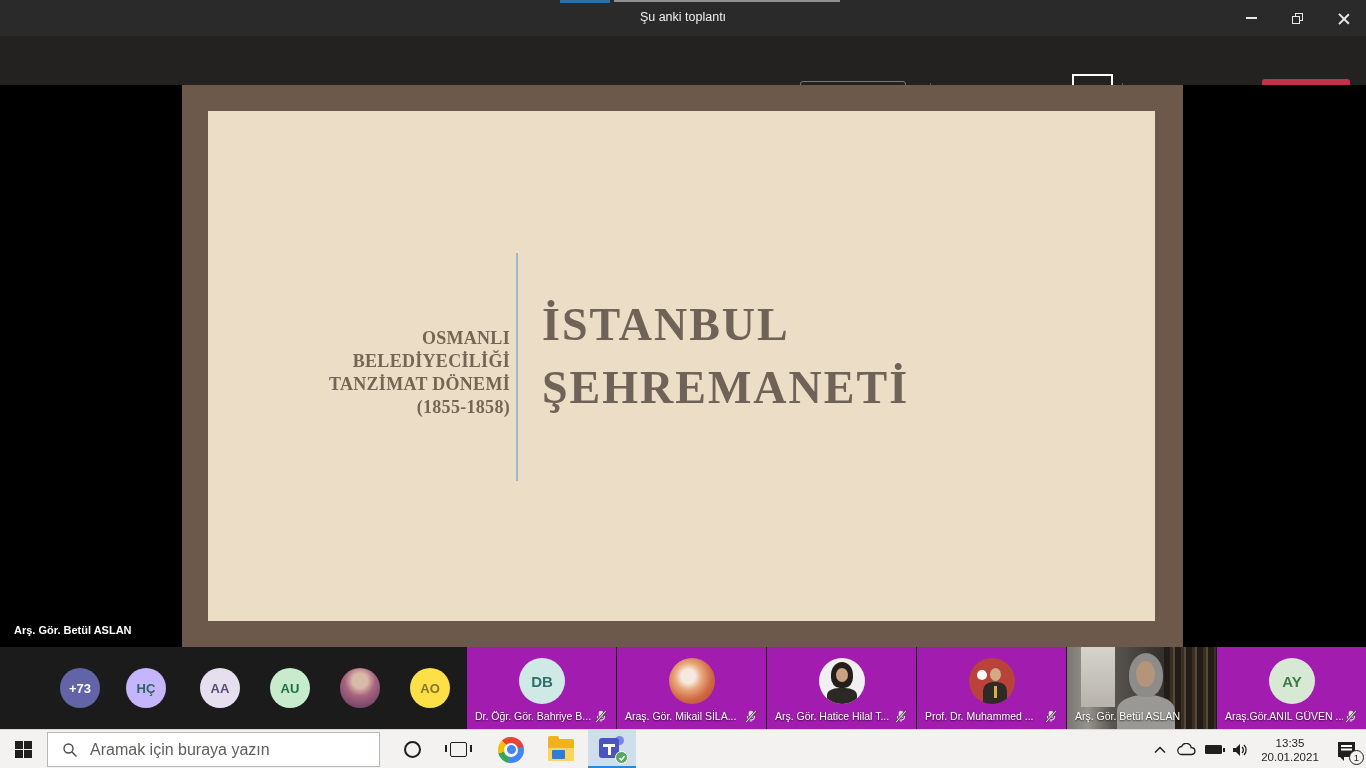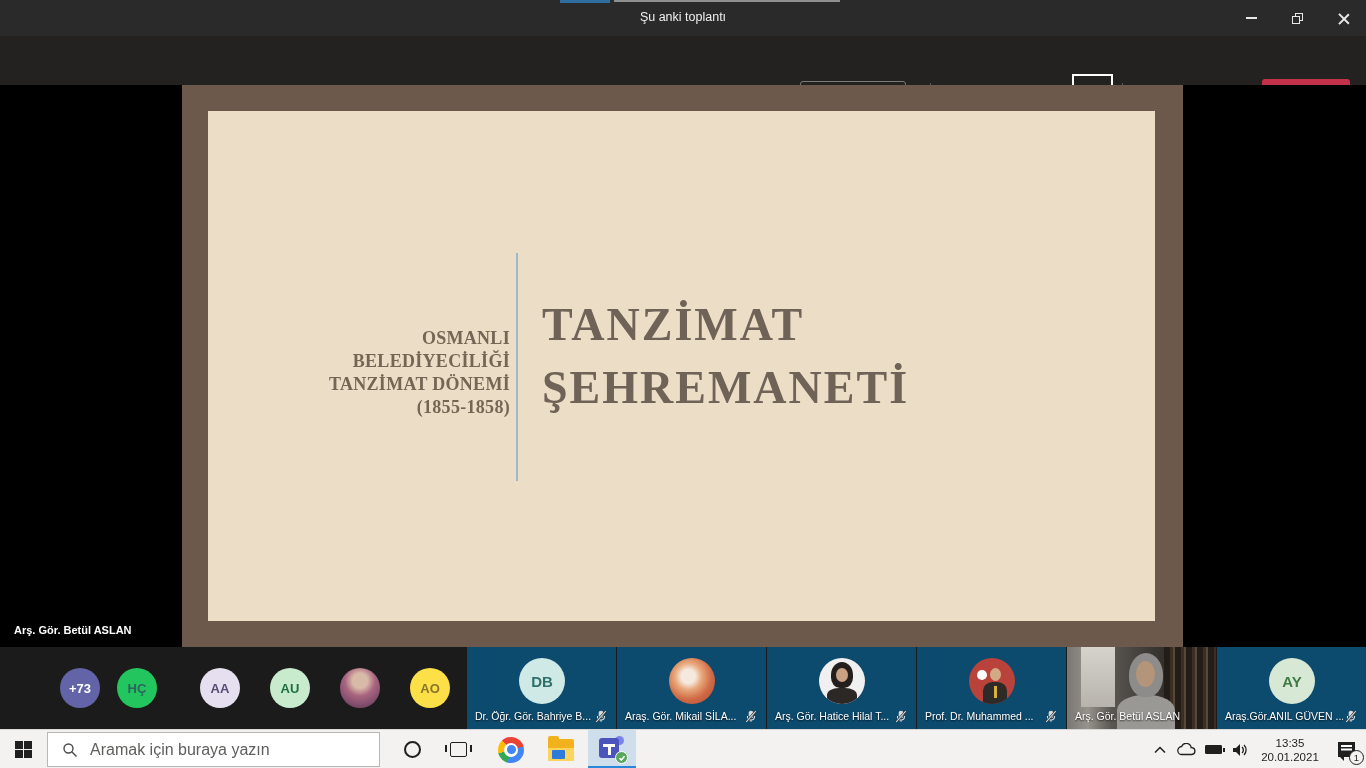--- a/index.html
+++ b/index.html
@@ -47,21 +47,21 @@
                     font-size:18px; line-height:23px; letter-spacing:.3px; }
   .slide-divline { left:308px; top:142px; width:1.5px; height:228px; background:#9fb8cb; }
   .slide-title { left:334px; top:182px; width:560px; color:#6f6257; font-weight:600; font-size:46px;
                  line-height:63px; letter-spacing:2px; }
   .presenter-label { left:14px; top:539px; color:#fff; font-size:11px; font-weight:bold; }
 
   
   .strip { left:0; top:647px; width:1366px; height:82px; background:#1c1b1b; }
   .pav { top:21px; width:40px; height:40px; border-radius:50%; display:flex; align-items:center; justify-content:center;
          font-size:13px; font-weight:bold; cursor:pointer; }
-  .tile { top:0; width:150px; height:82px; background:#0c4a6e; border-left:1px solid #1c1b1b; overflow:hidden; cursor:pointer; }
+  .tile { top:0; width:150px; height:82px; background:#a21caf; border-left:1px solid #1c1b1b; overflow:hidden; cursor:pointer; }
   .tile-av { position:absolute; left:52px; top:11px; width:46px; height:46px; border-radius:50%; display:flex;
              align-items:center; justify-content:center; font-size:15px; font-weight:bold; overflow:hidden; }
   .tile-name { position:absolute; left:8px; bottom:7px; max-width:118px; color:#fff; font-size:10.5px; white-space:nowrap;
                overflow:hidden; text-shadow:0 1px 2px rgba(0,0,0,.8); }
   .tile-mic { position:absolute; right:9px; bottom:6px; color:#dedede; }
   
   .ph-strip5 { background:radial-gradient(circle at 50% 32%, #d9b9a8 0 22%, #a8647f 45%, #7d4a6b 75%, #5d3a55 100%); }
   .ph-mikail { background:radial-gradient(circle at 42% 40%, #f5e9df 0 18%, #e8a87c 35%, #cf6b45 60%, #b8432e 100%); }
   .ph-hatice { background:#f0f0f0; }
   .ph-hatice .hair { position:absolute; left:12px; top:4px; width:22px; height:26px; border-radius:50% 50% 40% 40%; background:#241f1d; }
@@ -222,31 +222,31 @@
   <div class="abs stage">
     <div class="abs deck-frame">
       <div class="abs slide">
         <div class="abs slide-subtitle">
           <div>OSMANLI BELEDİYECİLİĞİ</div>
           <div>TANZİMAT DÖNEMİ</div>
           <div>(1855-1858)</div>
         </div>
         <div class="abs slide-divline"></div>
         <div class="abs slide-title">
-          <div>TANZİMAT</div>
+          <div>İSTANBUL</div>
           <div>ŞEHREMANETİ</div>
         </div>
       </div>
     </div>
     <div class="abs presenter-label">Arş. Gör. Betül ASLAN</div>
   </div>
 
   <div class="abs strip">
     <div class="abs pav" style="left:60px; background:#6264a7; color:#fff;">+73</div>
-    <div class="abs pav" style="left:117px; background:#22c55e; color:#2e6360;">HÇ</div>
+    <div class="abs pav" style="left:126px; background:#c4b5fd; color:#2e6360;">HÇ</div>
     <div class="abs pav" style="left:200px; background:#e6dff0; color:#584a73;">AA</div>
     <div class="abs pav" style="left:270px; background:#c8eacd; color:#1d6f3f;">AU</div>
     <div class="abs pav ph-strip5" style="left:340px;"></div>
     <div class="abs pav" style="left:410px; background:#fde047; color:#87752c;">AO</div>
 
     <div class="abs tile" style="left:466px;">
       <div class="tile-av" style="background:#cfe9e7; color:#2f6f6a;">DB</div>
       <div class="tile-name">Dr. Öğr. Gör. Bahriye B...</div>
       <svg class="tile-mic" width="12" height="13" viewBox="0 0 20 22" fill="none" stroke="#dedede" stroke-width="1.8">
           <rect x="7" y="2" width="6" height="11" rx="3" fill="#dedede"></rect>

